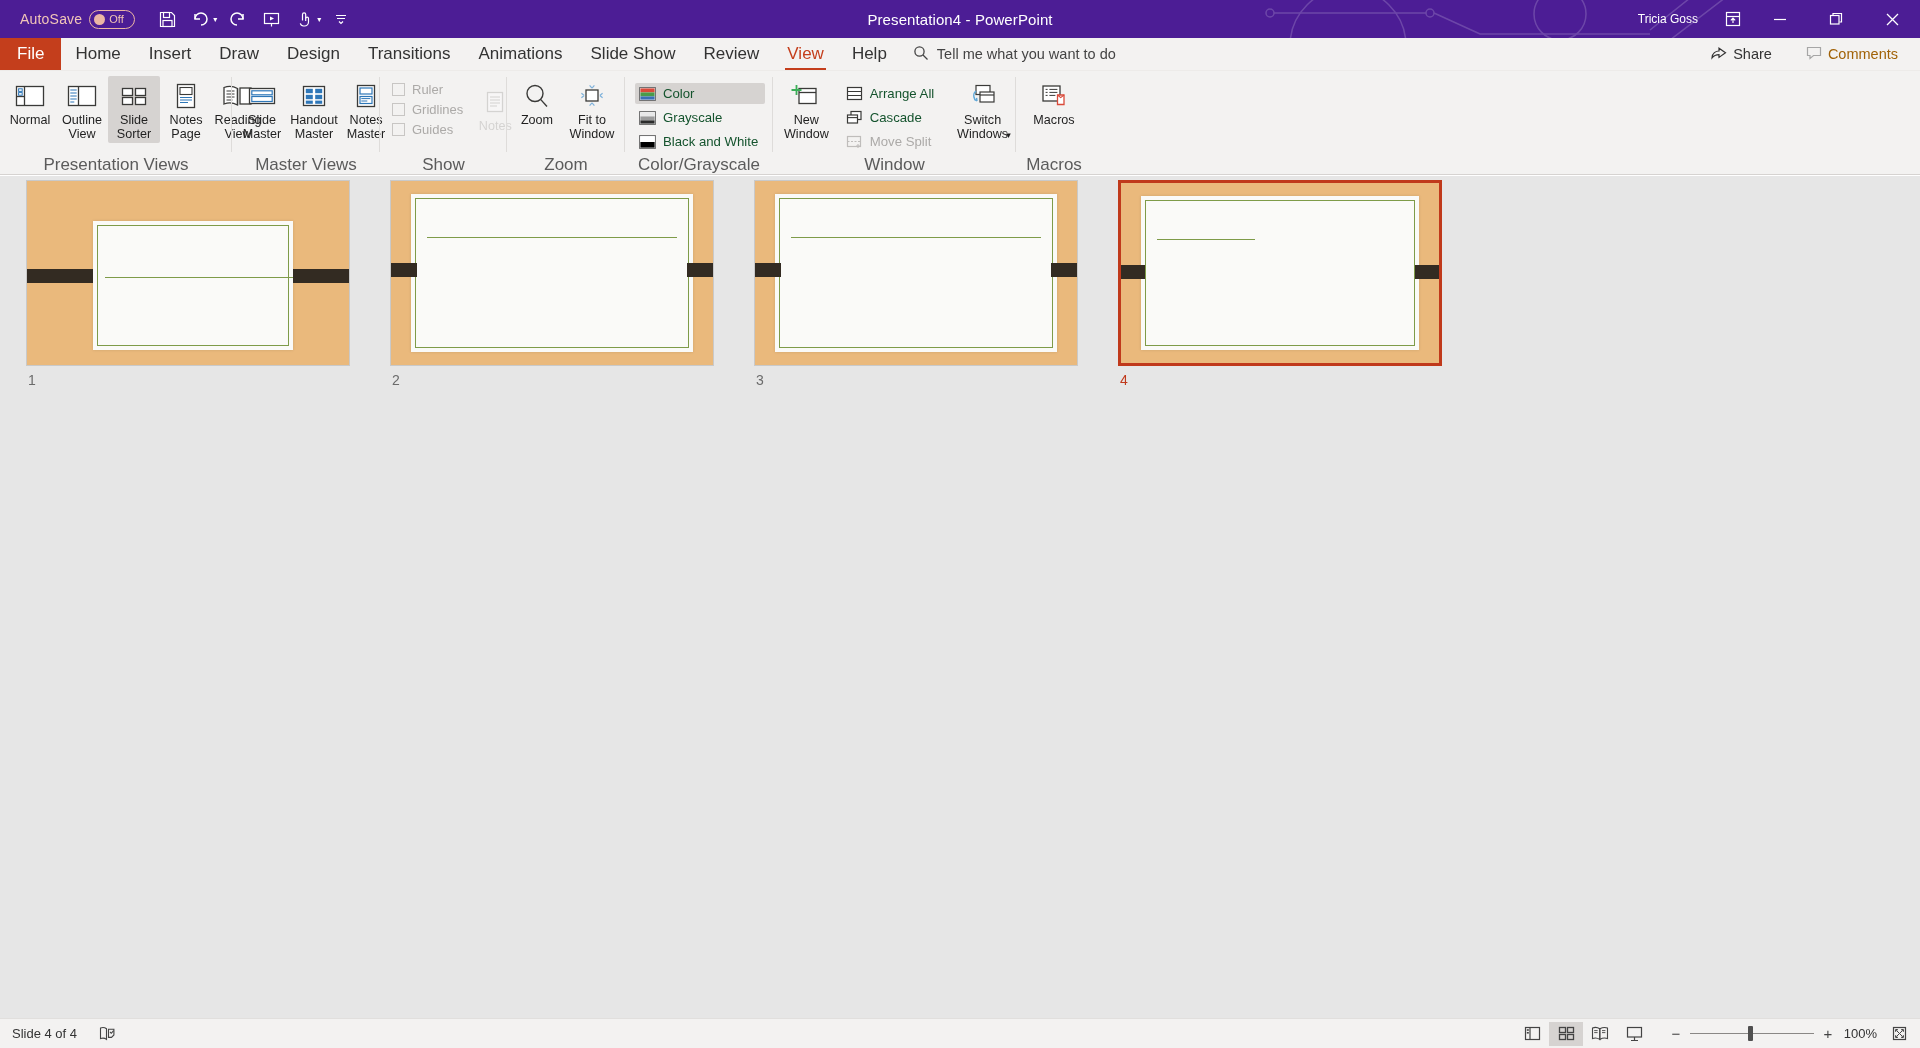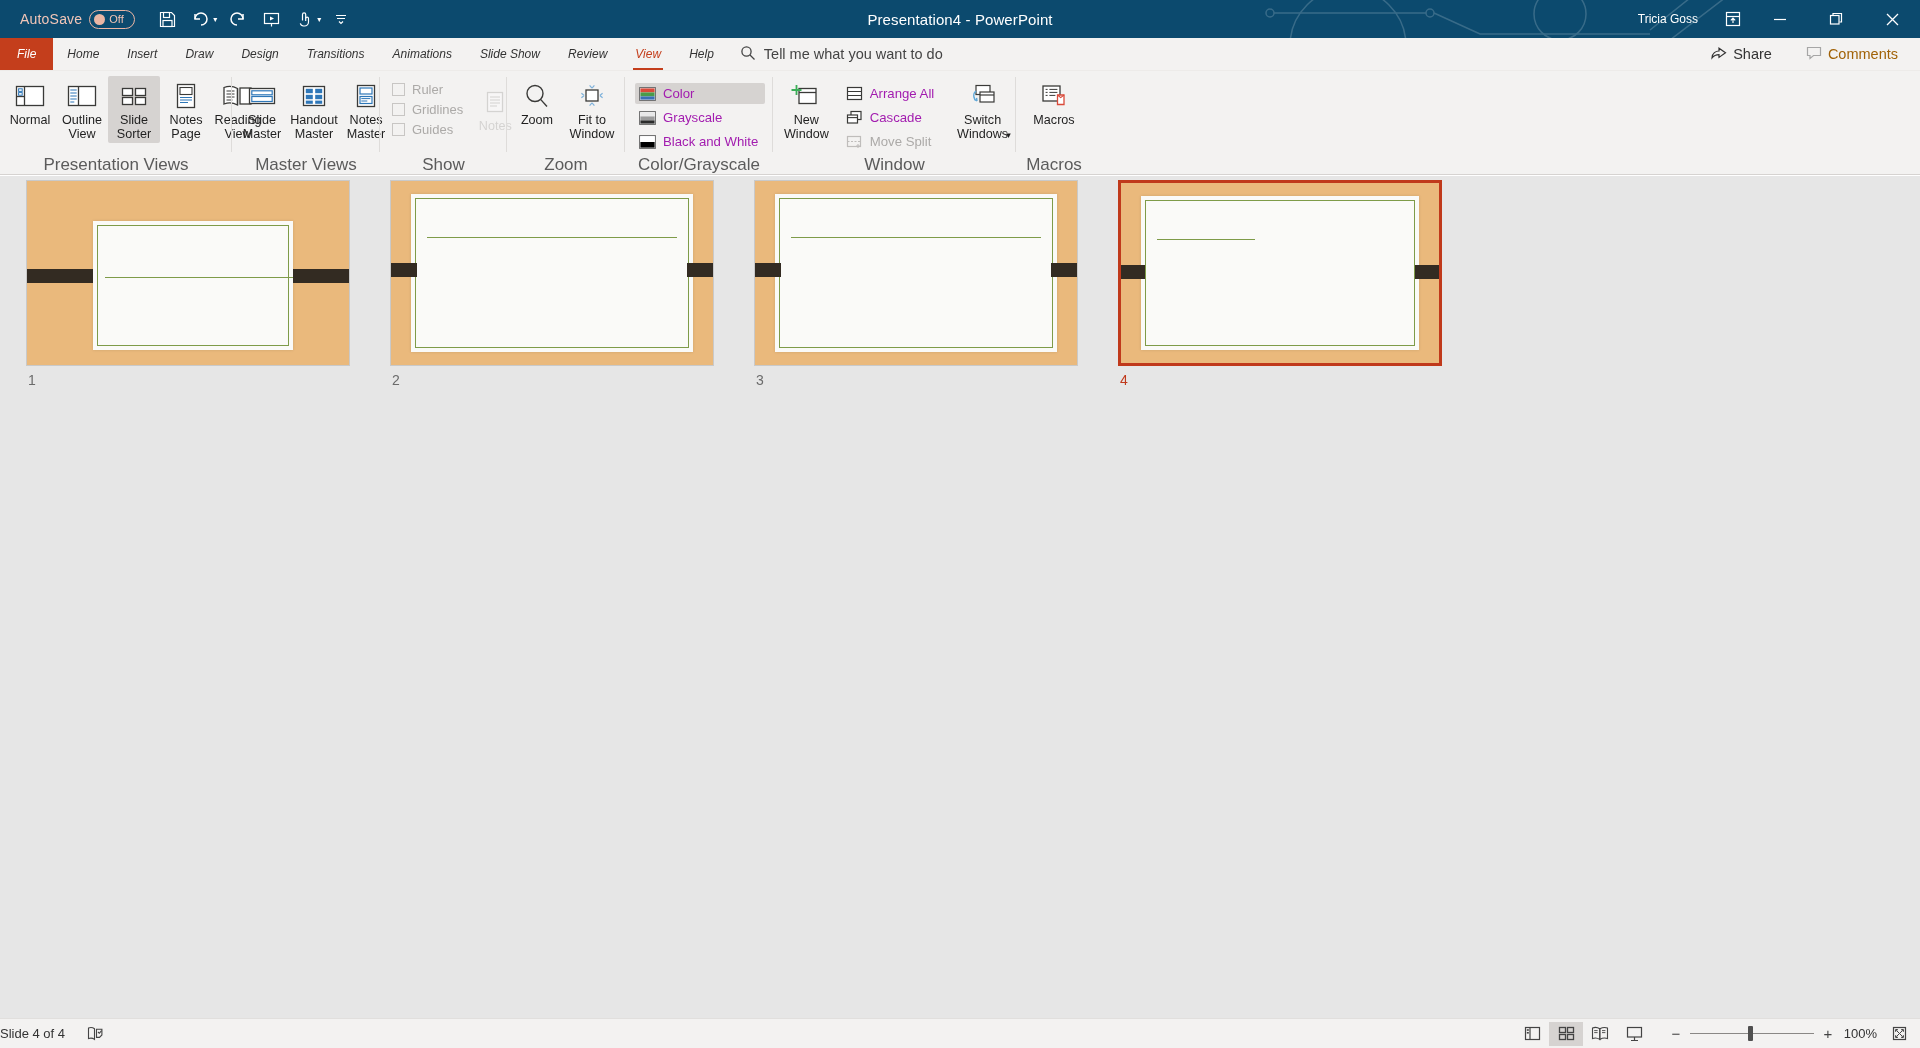--- a/index.html
+++ b/index.html
@@ -5,21 +5,21 @@
   * { box-sizing: border-box; margin:0; padding:0; }
   html,body { width:1920px; height:1048px; overflow:hidden; }
   body {
     font-family: "Liberation Sans", sans-serif;
     background:#FFFFFF;
     -webkit-font-smoothing:antialiased;
   }
 
   
   .titlebar{
-    position:relative;height:38px;background:#0c4a6e;display:flex;align-items:center;
+    position:relative;height:38px;background:#4c1d95;display:flex;align-items:center;
     color:#fff;overflow:hidden;
   }
   .tb-deco{position:absolute;right:170px;top:0;width:520px;height:38px;opacity:.18;pointer-events:none;}
   .autosave{display:flex;align-items:center;gap:7px;margin-left:20px;z-index:2;}
   .autosave-label{font-size:14px;color:#F2C6B8;letter-spacing:.2px;}
   .toggle{
     width:46px;height:19px;border-radius:10px;border:1.3px solid #EBB6A4;
     display:flex;align-items:center;gap:4px;padding:0 4px;position:relative;
   }
   .toggle .knob{width:11px;height:11px;border-radius:50%;background:#EBB6A4;}
@@ -39,22 +39,22 @@
   .username{font-size:12px;color:#fff;margin-right:16px;white-space:nowrap;}
   .acct-ico{width:38px;height:38px;display:flex;align-items:center;justify-content:center;}
   .wbtn{width:56px;height:38px;display:flex;align-items:center;justify-content:center;}
 
   
   .tabrow{
     height:33px;background:#F3F2F1;display:flex;align-items:stretch;position:relative;
     border-bottom:1px solid #EDEBE9;
   }
   .tab{
-    display:flex;align-items:center;padding:0 14px;font-size:12px;color:#333;
-    cursor:default;position:relative;white-space:nowrap;font-style:italic;
+    display:flex;align-items:center;padding:0 14px;font-size:17px;color:#333;
+    cursor:default;position:relative;white-space:nowrap;
   }
   .tab.file{background:#C43E1C;color:#fff;padding:0 17px;}
   .tab.active{color:#C43E1C;font-weight:400;}
   .tab.active:after{
     content:"";position:absolute;left:12px;right:12px;bottom:0;height:2.5px;background:#C43E1C;
   }
   .tellme{display:flex;align-items:center;gap:8px;padding:0 12px;font-size:14.5px;color:#444;}
   .tabrow-right{margin-left:auto;display:flex;align-items:center;padding-right:14px;gap:18px;}
   .share-btn,.comments-btn{display:flex;align-items:center;gap:6px;font-size:14.5px;color:#333;padding:3px 8px;}
   .comments-btn{color:#a16207;}
@@ -83,21 +83,21 @@
     font-size:12.6px;color:#1F1F1F;text-align:center;line-height:14px;max-width:62px;
   }
   .bigbtn.disabled .lb{color:#A4A2A0;}
 
   .checkcol{display:flex;flex-direction:column;gap:5px;padding:6px 6px 0 8px;}
   .checkrow{display:flex;align-items:center;gap:7px;font-size:13px;color:#ACAAA8;}
   .cbox{width:13px;height:13px;border:1.3px solid #C8C6C4;background:#F3F2F1;}
 
   .smallcol{display:flex;flex-direction:column;gap:3px;padding:7px 4px 0 6px;}
   .smallbtn{
-    display:flex;align-items:center;gap:6px;font-size:13.2px;color:#a21caf;
+    display:flex;align-items:center;gap:6px;font-size:13.2px;color:#14532d;
     padding:2px 7px 2px 3px;border-radius:2px;cursor:default;white-space:nowrap;
   }
   .smallbtn.sel{background:#D6D3D1;}
   .smallbtn.disabled{color:#ACAAA8;}
   .smallbtn .sic{width:19px;height:17px;display:flex;align-items:center;justify-content:center;}
 
   
   .canvas{position:absolute;left:0;right:0;top:176px;bottom:30px;background:#E6E6E6;}
   .sorter{position:absolute;left:26px;top:4px;display:flex;gap:40px;}
   .slide-cell{display:flex;flex-direction:column;}
@@ -582,21 +582,21 @@
         <div class="clip" style="left:0;top:82px;width:24px;"></div>
         <div class="clip" style="right:0;top:82px;width:24px;"></div>
       </div>
       <div class="slide-num sel">4</div>
     </div>
 
   </div>
 </div>
 
 <div style="position:absolute;left:0;right:0;bottom:0;height:30px;background:#F3F2F1;display:flex;align-items:center;border-top:1px solid #E1DFDD;">
-  <span style="font-size:13px;color:#333;">Slide 4 of 4</span>
+  <span style="font-size:13px;color:#333;margin-left:12px;">Slide 4 of 4</span>
   <span style="margin-left:22px;display:flex;">
     <svg width="17" height="16" viewBox="0 0 17 16">
         <path d="M1.5 2 C4 1 6 1.6 7.5 2.8 V13.4 C6 12.2 4 11.6 1.5 12.6 z" fill="none" stroke="#444" stroke-width="1.1"></path>
         <path d="M9.5 3.2 h5.4 v5.8 l-2.4 2.4 h-3 z" fill="none" stroke="#444" stroke-width="1.1"></path>
         <path d="M11 6 l1.3 1.3 l2.3 -2.6" fill="none" stroke="#444" stroke-width="1.1"></path>
       </svg>
   </span>
 
   <div style="margin-left:auto;display:flex;align-items:center;gap:0;padding-right:12px;">
     <span style="width:34px;height:24px;display:flex;align-items:center;justify-content:center;">

